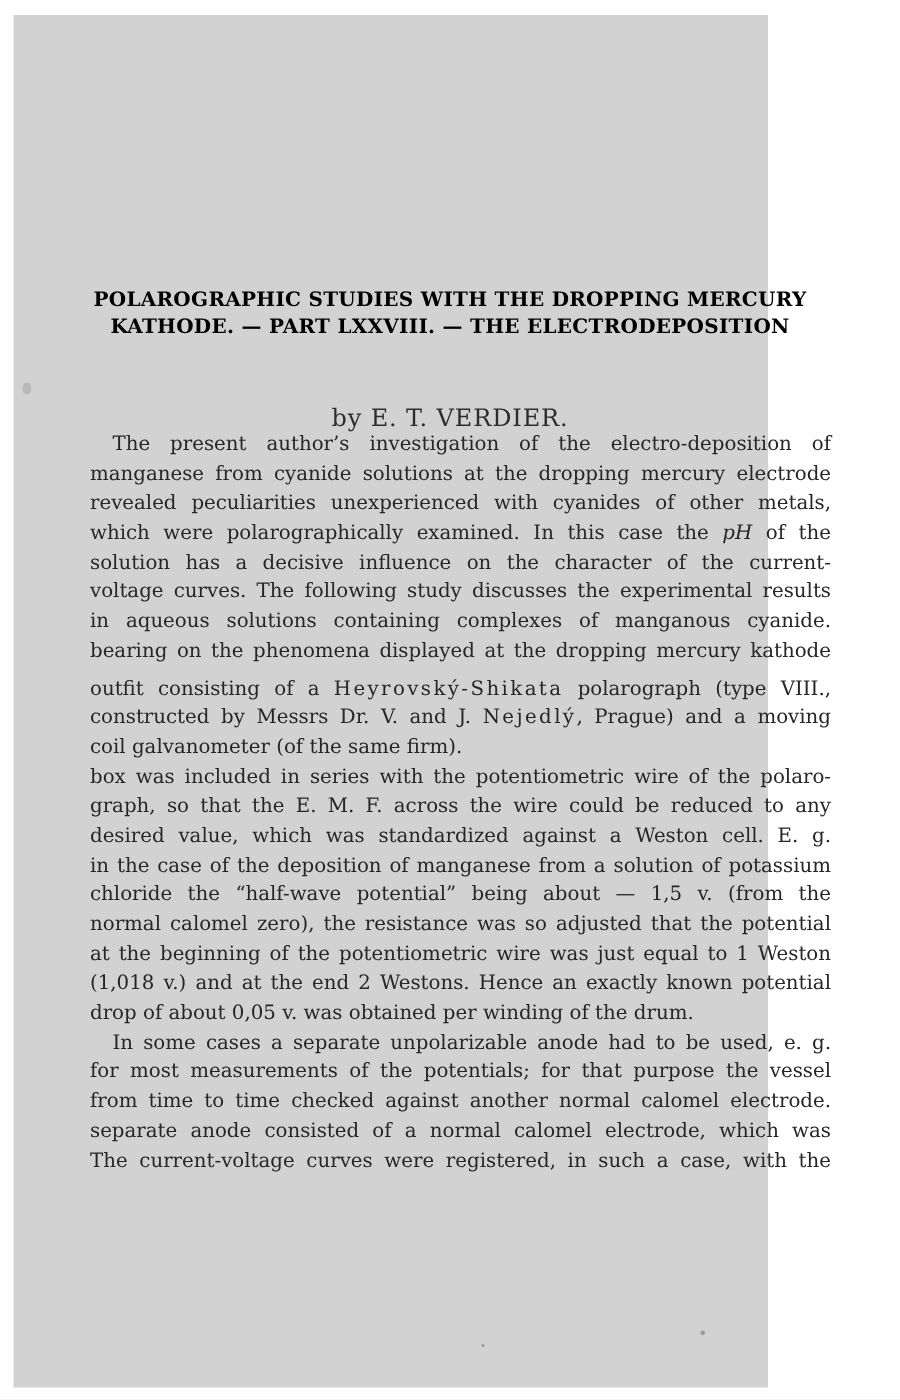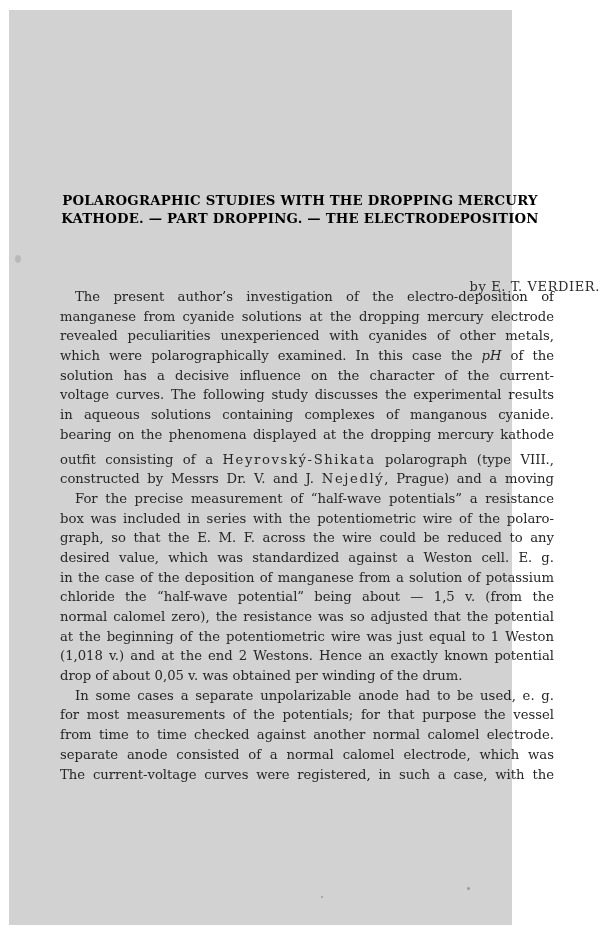--- a/index.html
+++ b/index.html
@@ -9,22 +9,22 @@
       background: #d2d2d2;
     }
     .scan-speck { position: absolute; border-radius: 50%; background: #9a9a9a; }
     .title {
       position: absolute; left: 0; width: 600px; top: 192px;
       font-family: "DejaVu Serif", serif; font-weight: bold; font-size: 13.3px;
       color: #000000; text-align: center; line-height: 17.7px; letter-spacing: 0.2px;
     }
     .title-line { display: block; white-space: nowrap; }
     .byline {
-      position: absolute; left: 0; width: 600px; top: 279px; text-align: right;
-      font-family: "DejaVu Serif", serif; font-size: 13px; color: #2d2d2d; letter-spacing: 0.6px;
+      position: absolute; left: 0; width: 600px; top: 269px; text-align: center;
+      font-family: "DejaVu Serif", serif; font-size: 16px; color: #2d2d2d; letter-spacing: 0.6px;
     }
     .body {
       position: absolute; left: 60px; width: 494px; top: 287px;
       font-family: "DejaVu Serif", serif; font-size: 13.2px; line-height: 19.7px; color: #262626;
     }
     .line { display: block; white-space: nowrap; text-align: justify; text-align-last: justify; height: 19.7px; }
     .line.last { text-align-last: left; }
     .line.indent { padding-left: 15px; }
     .spaced { letter-spacing: 1.6px; }
     i { font-style: italic; }
@@ -34,45 +34,45 @@
 <body>
 
 <div class="page">
   <span class="scan-speck" style="left:458px; top:877px; width:3px; height:3px;"></span>
   <span class="scan-speck" style="left:312px; top:886px; width:2px; height:2px;"></span>
   <span class="scan-speck" style="left:6px; top:245px; width:6px; height:8px; background:#b9b9b9;"></span>
 </div>
 
 <div class="title">
   <span class="title-line">POLAROGRAPHIC STUDIES WITH THE DROPPING MERCURY</span>
-  <span class="title-line">KATHODE. — PART DROPPING. — THE ELECTRODEPOSITION</span>
+  <span class="title-line">KATHODE. — PART LXXVIII. — THE ELECTRODEPOSITION</span>
 </div>
 
 <div class="byline">by E. T. VERDIER.</div>
 
 <div class="body">
 
   <div>
     <span class="line indent">The present author’s investigation of the electro-deposition of</span>
     <span class="line">manganese from cyanide solutions at the dropping mercury electrode</span>
     <span class="line">revealed peculiarities unexperienced with cyanides of other metals,</span>
     <span class="line"><span>which were polarographically examined. In this case the </span><i>pH</i><span> of the</span></span>
     <span class="line">solution has a decisive influence on the character of the current-</span>
     <span class="line">voltage curves. The following study discusses the experimental results</span>
     <span class="line">in aqueous solutions containing complexes of manganous cyanide.</span>
     <span class="line">bearing on the phenomena displayed at the dropping mercury kathode</span>
   </div>
 
   <div style="margin-top:5px;">
     <span class="line"><span>outfit consisting of a </span><span class="spaced">Heyrovský-Shikata</span><span> polarograph (type VIII.,</span></span>
     <span class="line"><span>constructed by Messrs Dr. V. and J. </span><span class="spaced">Nejedlý</span><span>, Prague) and a moving</span></span>
+    <span class="line last">coil galvanometer (of the same firm).</span>
   </div>
 
   <div>
-    <span class="line indent">For the precise measurement of “half-wave potentials” a resistance</span>
     <span class="line">box was included in series with the potentiometric wire of the polaro-</span>
     <span class="line">graph, so that the E. M. F. across the wire could be reduced to any</span>
     <span class="line">desired value, which was standardized against a Weston cell. E. g.</span>
     <span class="line">in the case of the deposition of manganese from a solution of potassium</span>
     <span class="line">chloride the “half-wave potential” being about — 1,5 v. (from the</span>
     <span class="line">normal calomel zero), the resistance was so adjusted that the potential</span>
     <span class="line">at the beginning of the potentiometric wire was just equal to 1 Weston</span>
     <span class="line">(1,018 v.) and at the end 2 Westons. Hence an exactly known potential</span>
     <span class="line last">drop of about 0,05 v. was obtained per winding of the drum.</span>
   </div>

